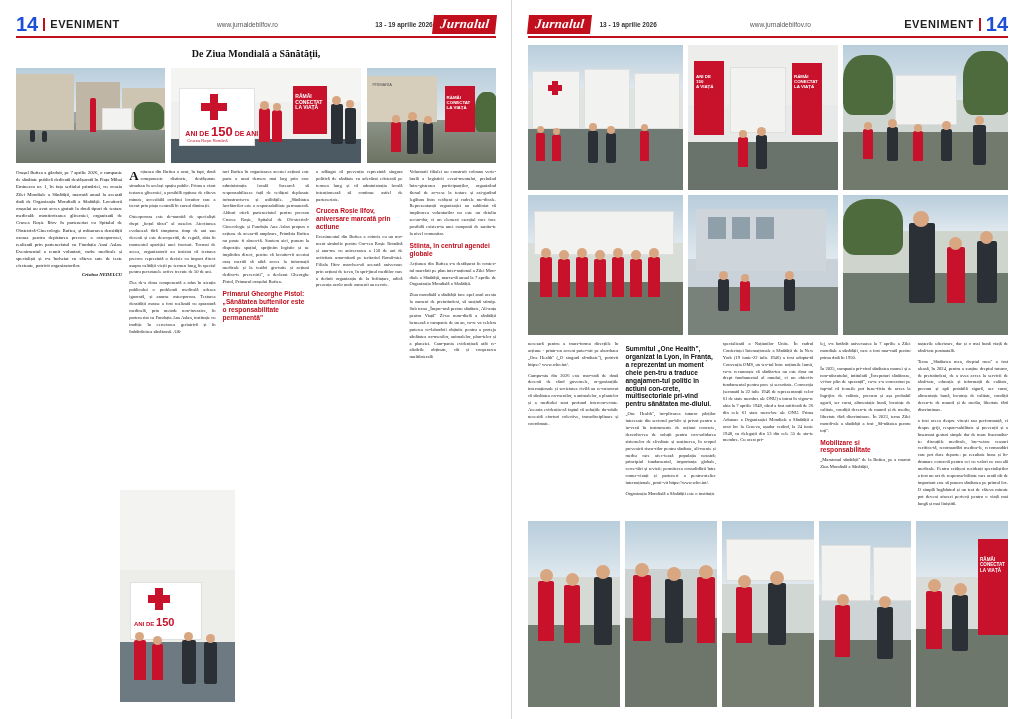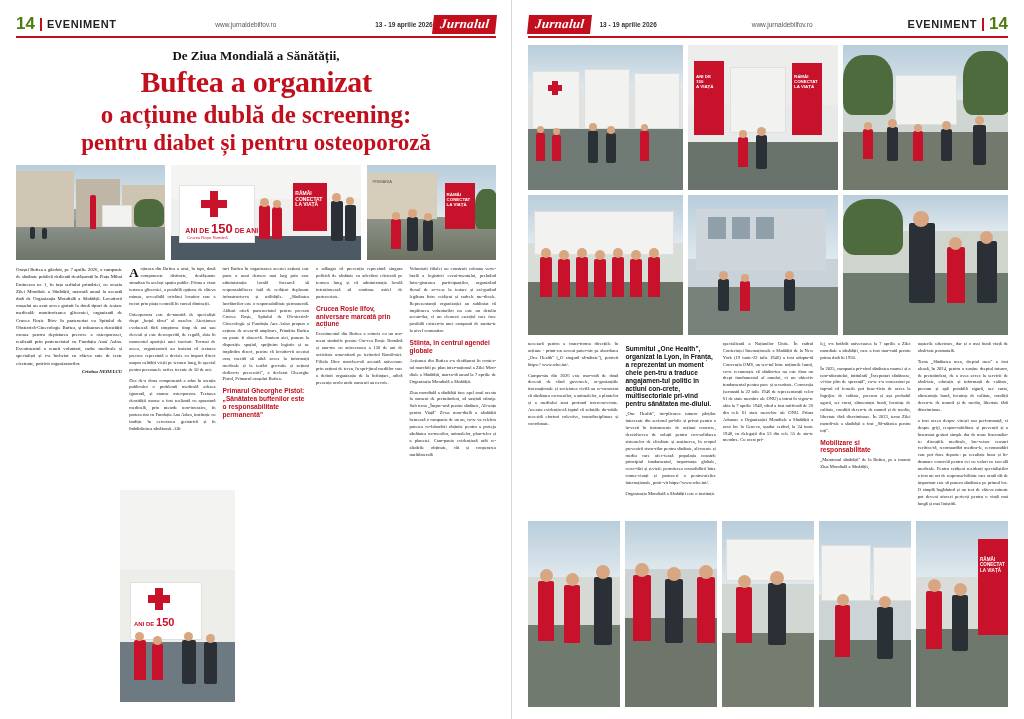--- a/index.html
+++ b/index.html
@@ -5,30 +5,30 @@
   html,body{margin:0;padding:0;background:#b9b9b9;}
   body{width:1024px;height:719px;overflow:hidden;font-family:"Liberation Serif",serif;}
   .spread{position:relative;width:1024px;height:719px;display:flex;}
   .page{position:relative;background:#ffffff;height:719px;box-sizing:border-box;}
   .page-left{width:512px;padding:14px 16px 10px 16px;}
   .page-right{width:512px;padding:14px 16px 10px 16px;}
   .gutter{position:absolute;left:511px;top:0;width:2px;height:719px;background:#d8d8d8;}
 
   
   .hdr{display:flex;align-items:center;height:20px;border-bottom:2px solid #c20f1e;padding-bottom:2px;}
-  .hdr .pnum{font-family:"Liberation Sans",sans-serif;font-weight:bold;font-size:17px;color:#4d7c0f;}
+  .hdr .pnum{font-family:"Liberation Sans",sans-serif;font-weight:bold;font-size:20px;color:#1d4ed8;}
   .hdr .bar{width:2px;height:13px;background:#c20f1e;margin:0 5px;}
   .hdr .sect{font-family:"Liberation Sans",sans-serif;font-weight:bold;font-size:11px;letter-spacing:.6px;color:#222;}
   .hdr .dates{font-family:"Liberation Sans",sans-serif;font-size:6.5px;color:#333;font-weight:bold;}
   .hdr .site{font-family:"Liberation Sans",sans-serif;font-size:6.5px;color:#555;}
   .hdr .sp{flex:1;}
   .logo{font-family:"Liberation Serif",serif;font-style:italic;font-weight:bold;font-size:13px;color:#ffffff;background:#c20f1e;padding:1px 7px 2px 7px;transform:skewX(-6deg);letter-spacing:.3px;}
 
   
-  .kicker{font-family:"Liberation Serif",serif;font-weight:bold;font-size:13px;color:#111;text-align:center;margin:10px 0 2px 0;}
+  .kicker{font-family:"Liberation Serif",serif;font-weight:bold;font-size:10px;color:#111;text-align:center;margin:10px 0 2px 0;}
   .head{font-family:"Liberation Serif",serif;font-weight:bold;color:#c20f1e;text-align:center;line-height:1.08;}
   .head .l1{font-size:30px;display:block;letter-spacing:-.3px;}
   .head .l2{font-size:25px;display:block;margin-top:3px;}
   .head .l3{font-size:23px;display:block;margin-top:3px;}
 
   
   .ph{position:relative;overflow:hidden;background:#9aa6ad;}
   .ph .sky{position:absolute;left:0;right:0;top:0;height:46%;background:linear-gradient(#b8cddb,#dfe8ee);}
   .ph .grd{position:absolute;left:0;right:0;bottom:0;height:54%;background:linear-gradient(#7d8a77,#59614f);}
   .ph .bld{position:absolute;background:#c7b9a4;}
@@ -61,25 +61,20 @@
       <span class="bar"></span>
       <span class="sect">EVENIMENT</span>
       <span class="sp"></span>
       <span class="site">www.jurnaldebilfov.ro</span>
       <span class="sp"></span>
       <span class="dates">13 - 19 aprilie 2026</span>
       <span class="logo">Jurnalul</span>
     </div>
 
     <div class="kicker">De Ziua Mondială a Sănătății,</div>
-    <div class="head">
-      <span class="l1">Buftea a organizat</span>
-      <span class="l2">o acțiune dublă de screening:</span>
-      <span class="l3">pentru diabet și pentru osteoporoză</span>
-    </div>
 
     <div style="display:flex;gap:6px;margin-top:9px;">
 
       <div class="ph" style="width:150px;height:95px;">
         <div class="sky"></div>
         <div class="grd" style="height:42%;background:linear-gradient(#8e9690,#6d7468);"></div>
         <div class="bld" style="left:0;top:6px;width:58px;height:56px;background:#cfc6b4;"></div>
         <div class="bld" style="left:60px;top:14px;width:44px;height:48px;background:#bfb6a6;"></div>
         <div class="bld" style="left:106px;top:20px;width:44px;height:42px;background:#cdc4b2;"></div>
         <div class="red" style="left:74px;top:30px;width:6px;height:34px;"></div>

